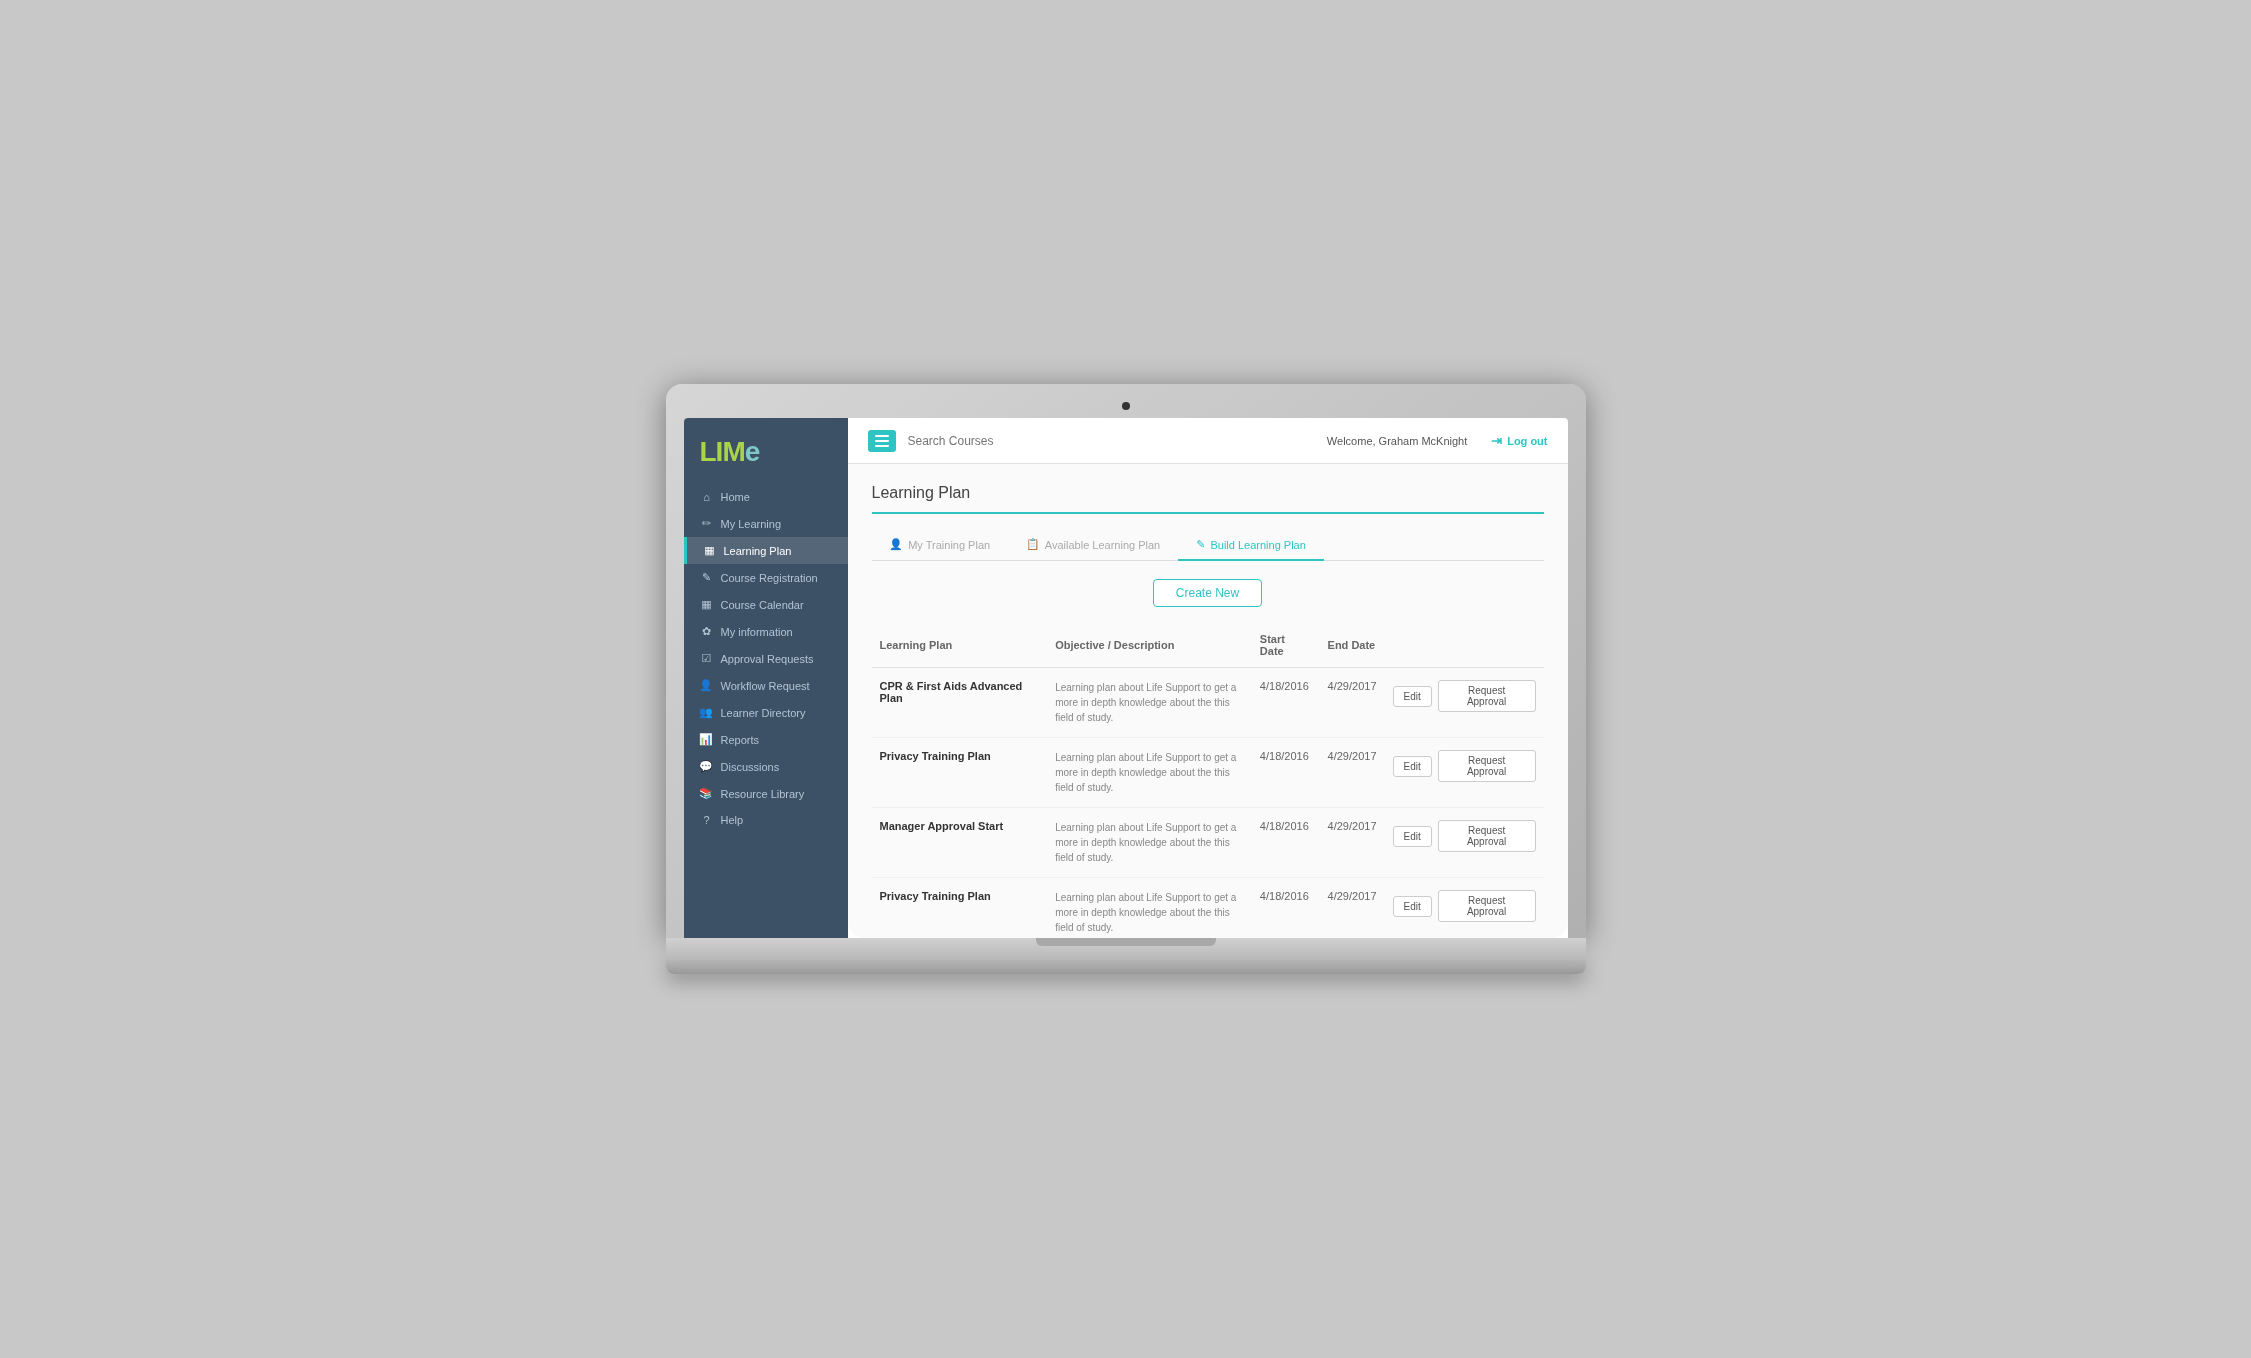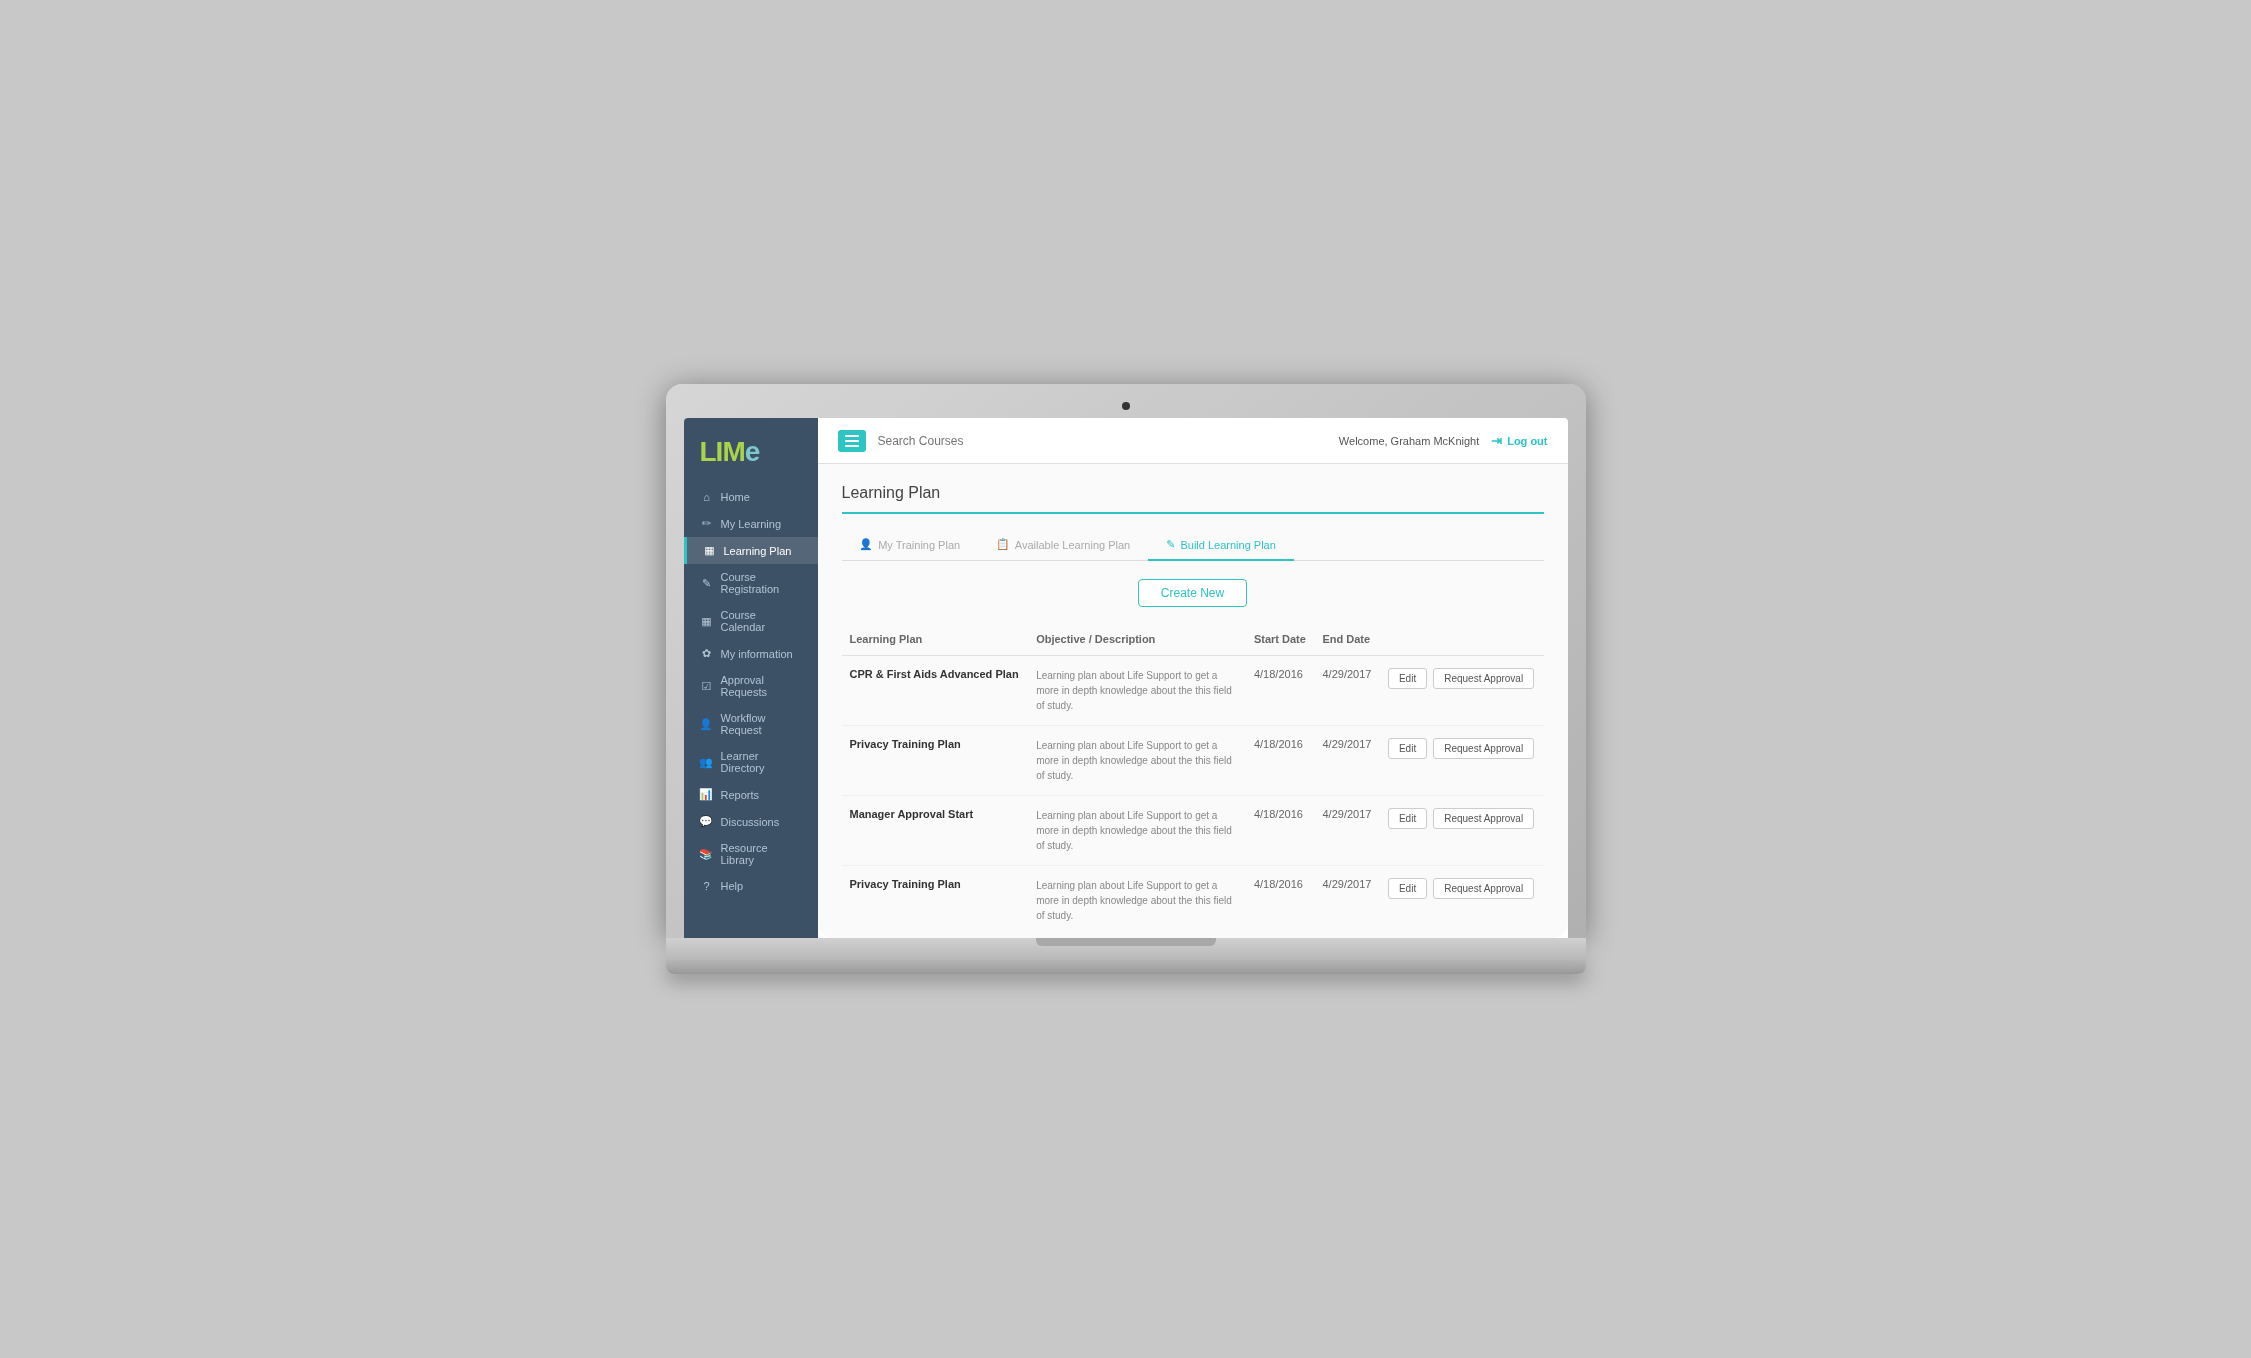--- a/index.html
+++ b/index.html
@@ -112,21 +112,21 @@
 
     
     .app-container {
       display: flex;
       height: 520px;
       overflow: hidden;
     }
 
     
     .sidebar {
-      width: 134px;
+      width: 164px;
       background: #3d5166;
       flex-shrink: 0;
       display: flex;
       flex-direction: column;
       padding-top: 10px;
     }
     .sidebar-logo {
       padding: 8px 16px 16px 16px;
       font-size: 28px;
       font-weight: bold;
@@ -196,21 +196,21 @@
       flex: 1;
       border: none;
       outline: none;
       font-size: 12px;
       color: #999;
       padding: 0 12px;
     }
     .header-user {
       font-size: 11px;
       color: #555;
-      margin-right: 12px;
+      margin-right: 24px;
     }
     .header-logout {
       display: flex;
       align-items: center;
       gap: 5px;
       font-size: 11px;
       color: #2ec4c4;
       font-weight: bold;
       cursor: pointer;
     }

